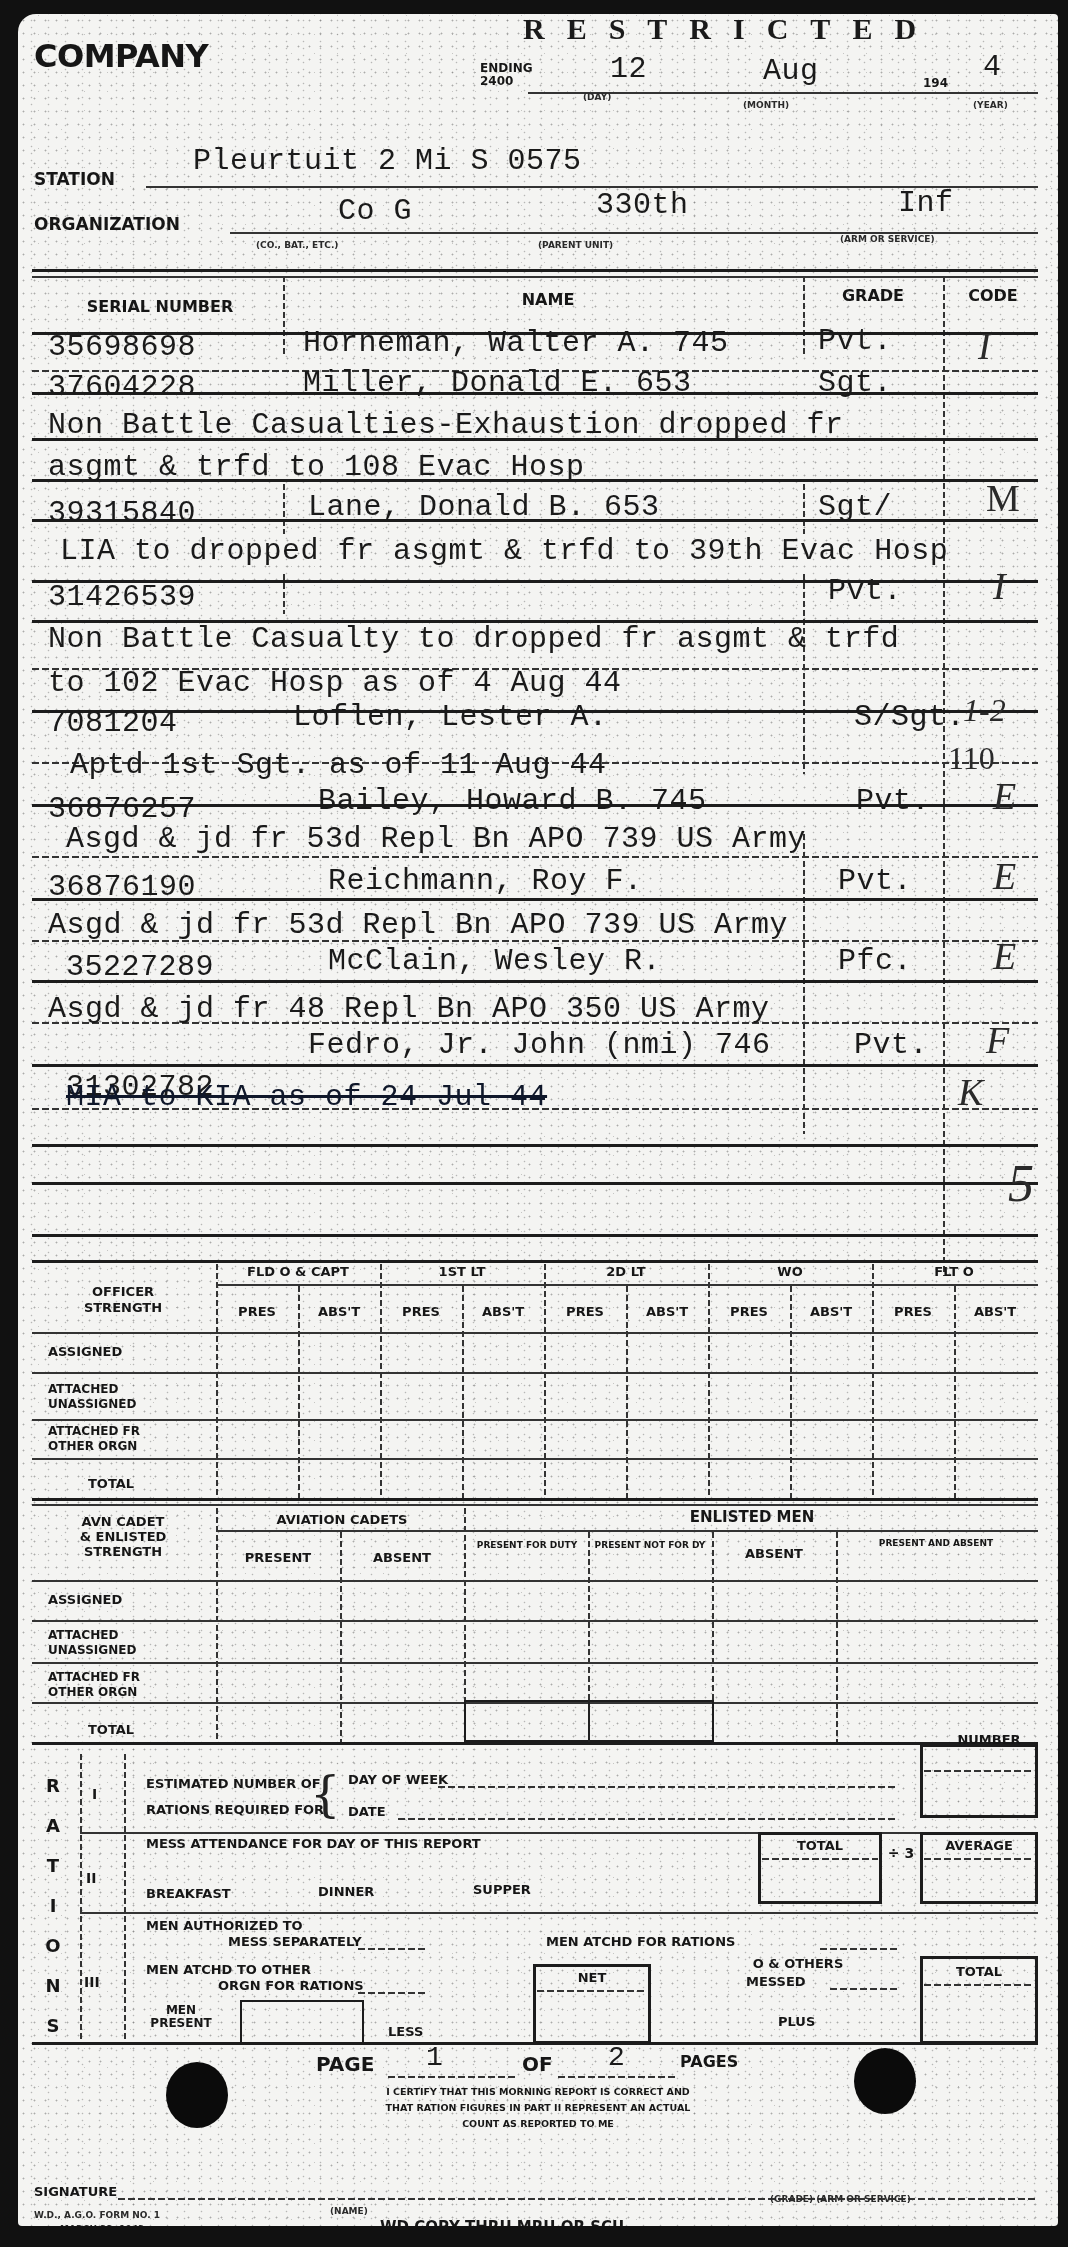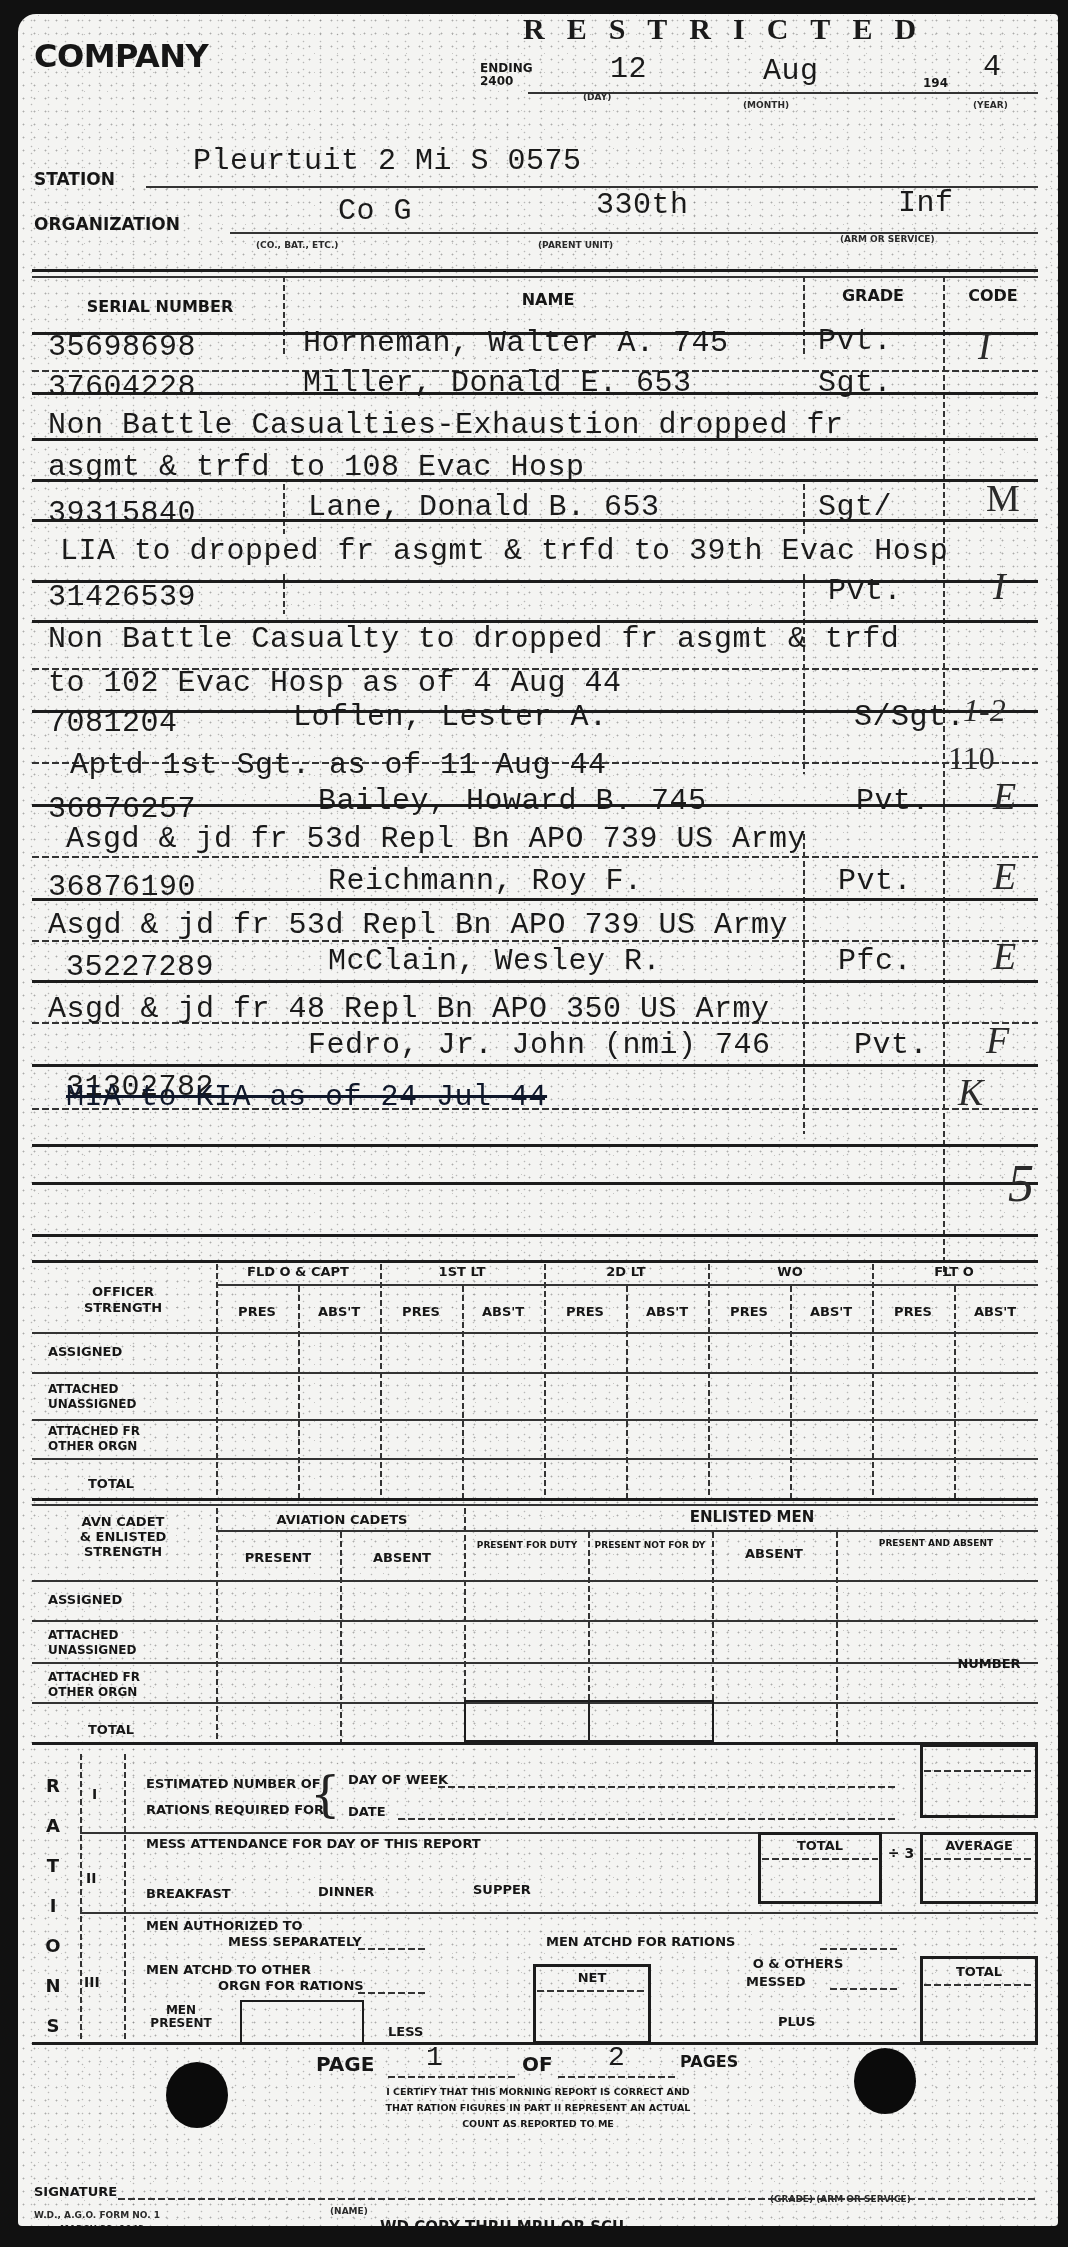--- a/index.html
+++ b/index.html
@@ -282,21 +282,21 @@
 
   <div class="abs print" style="left:74px; top:1772px; font-size:14px;">I</div>
   <div class="abs print lbl-sm" style="left:128px; top:1762px;">ESTIMATED NUMBER OF</div>
   <div class="abs print lbl-sm" style="left:128px; top:1788px;">RATIONS REQUIRED FOR</div>
   <div class="abs" style="left:292px; top:1752px; font-family:'DejaVu Serif',serif; font-size:48px; line-height:56px; color:#222;">{</div>
   <div class="abs print lbl-sm" style="left:330px; top:1758px;">DAY OF WEEK</div>
   <div class="hline dash" style="left:420px; top:1772px; width:460px;"></div>
   <div class="abs print lbl-sm" style="left:330px; top:1790px;">DATE</div>
   <div class="hline dash" style="left:380px; top:1804px; width:500px;"></div>
   <div class="box" style="left:902px; top:1730px; width:118px; height:74px;"></div>
-  <div class="abs print ctr lbl-sm" style="left:902px; top:1642px; width:138px;">NUMBER</div>
+  <div class="abs print ctr lbl-sm" style="left:902px; top:1718px; width:138px;">NUMBER</div>
   <div class="hline dash" style="left:906px; top:1756px; width:110px;"></div>
   <div class="hline thin" style="left:62px; top:1818px; width:958px;"></div>
 
   <div class="abs print" style="left:68px; top:1856px; font-size:14px;">II</div>
   <div class="abs print lbl-sm" style="left:128px; top:1822px;">MESS ATTENDANCE FOR DAY OF THIS REPORT</div>
   <div class="abs print lbl-sm" style="left:128px; top:1872px;">BREAKFAST</div>
   <div class="abs print lbl-sm" style="left:300px; top:1870px;">DINNER</div>
   <div class="abs print lbl-sm" style="left:455px; top:1868px;">SUPPER</div>
   <div class="box" style="left:740px; top:1818px; width:124px; height:72px;"></div>
   <div class="abs print ctr lbl-sm" style="left:740px; top:1824px; width:124px;">TOTAL</div>

